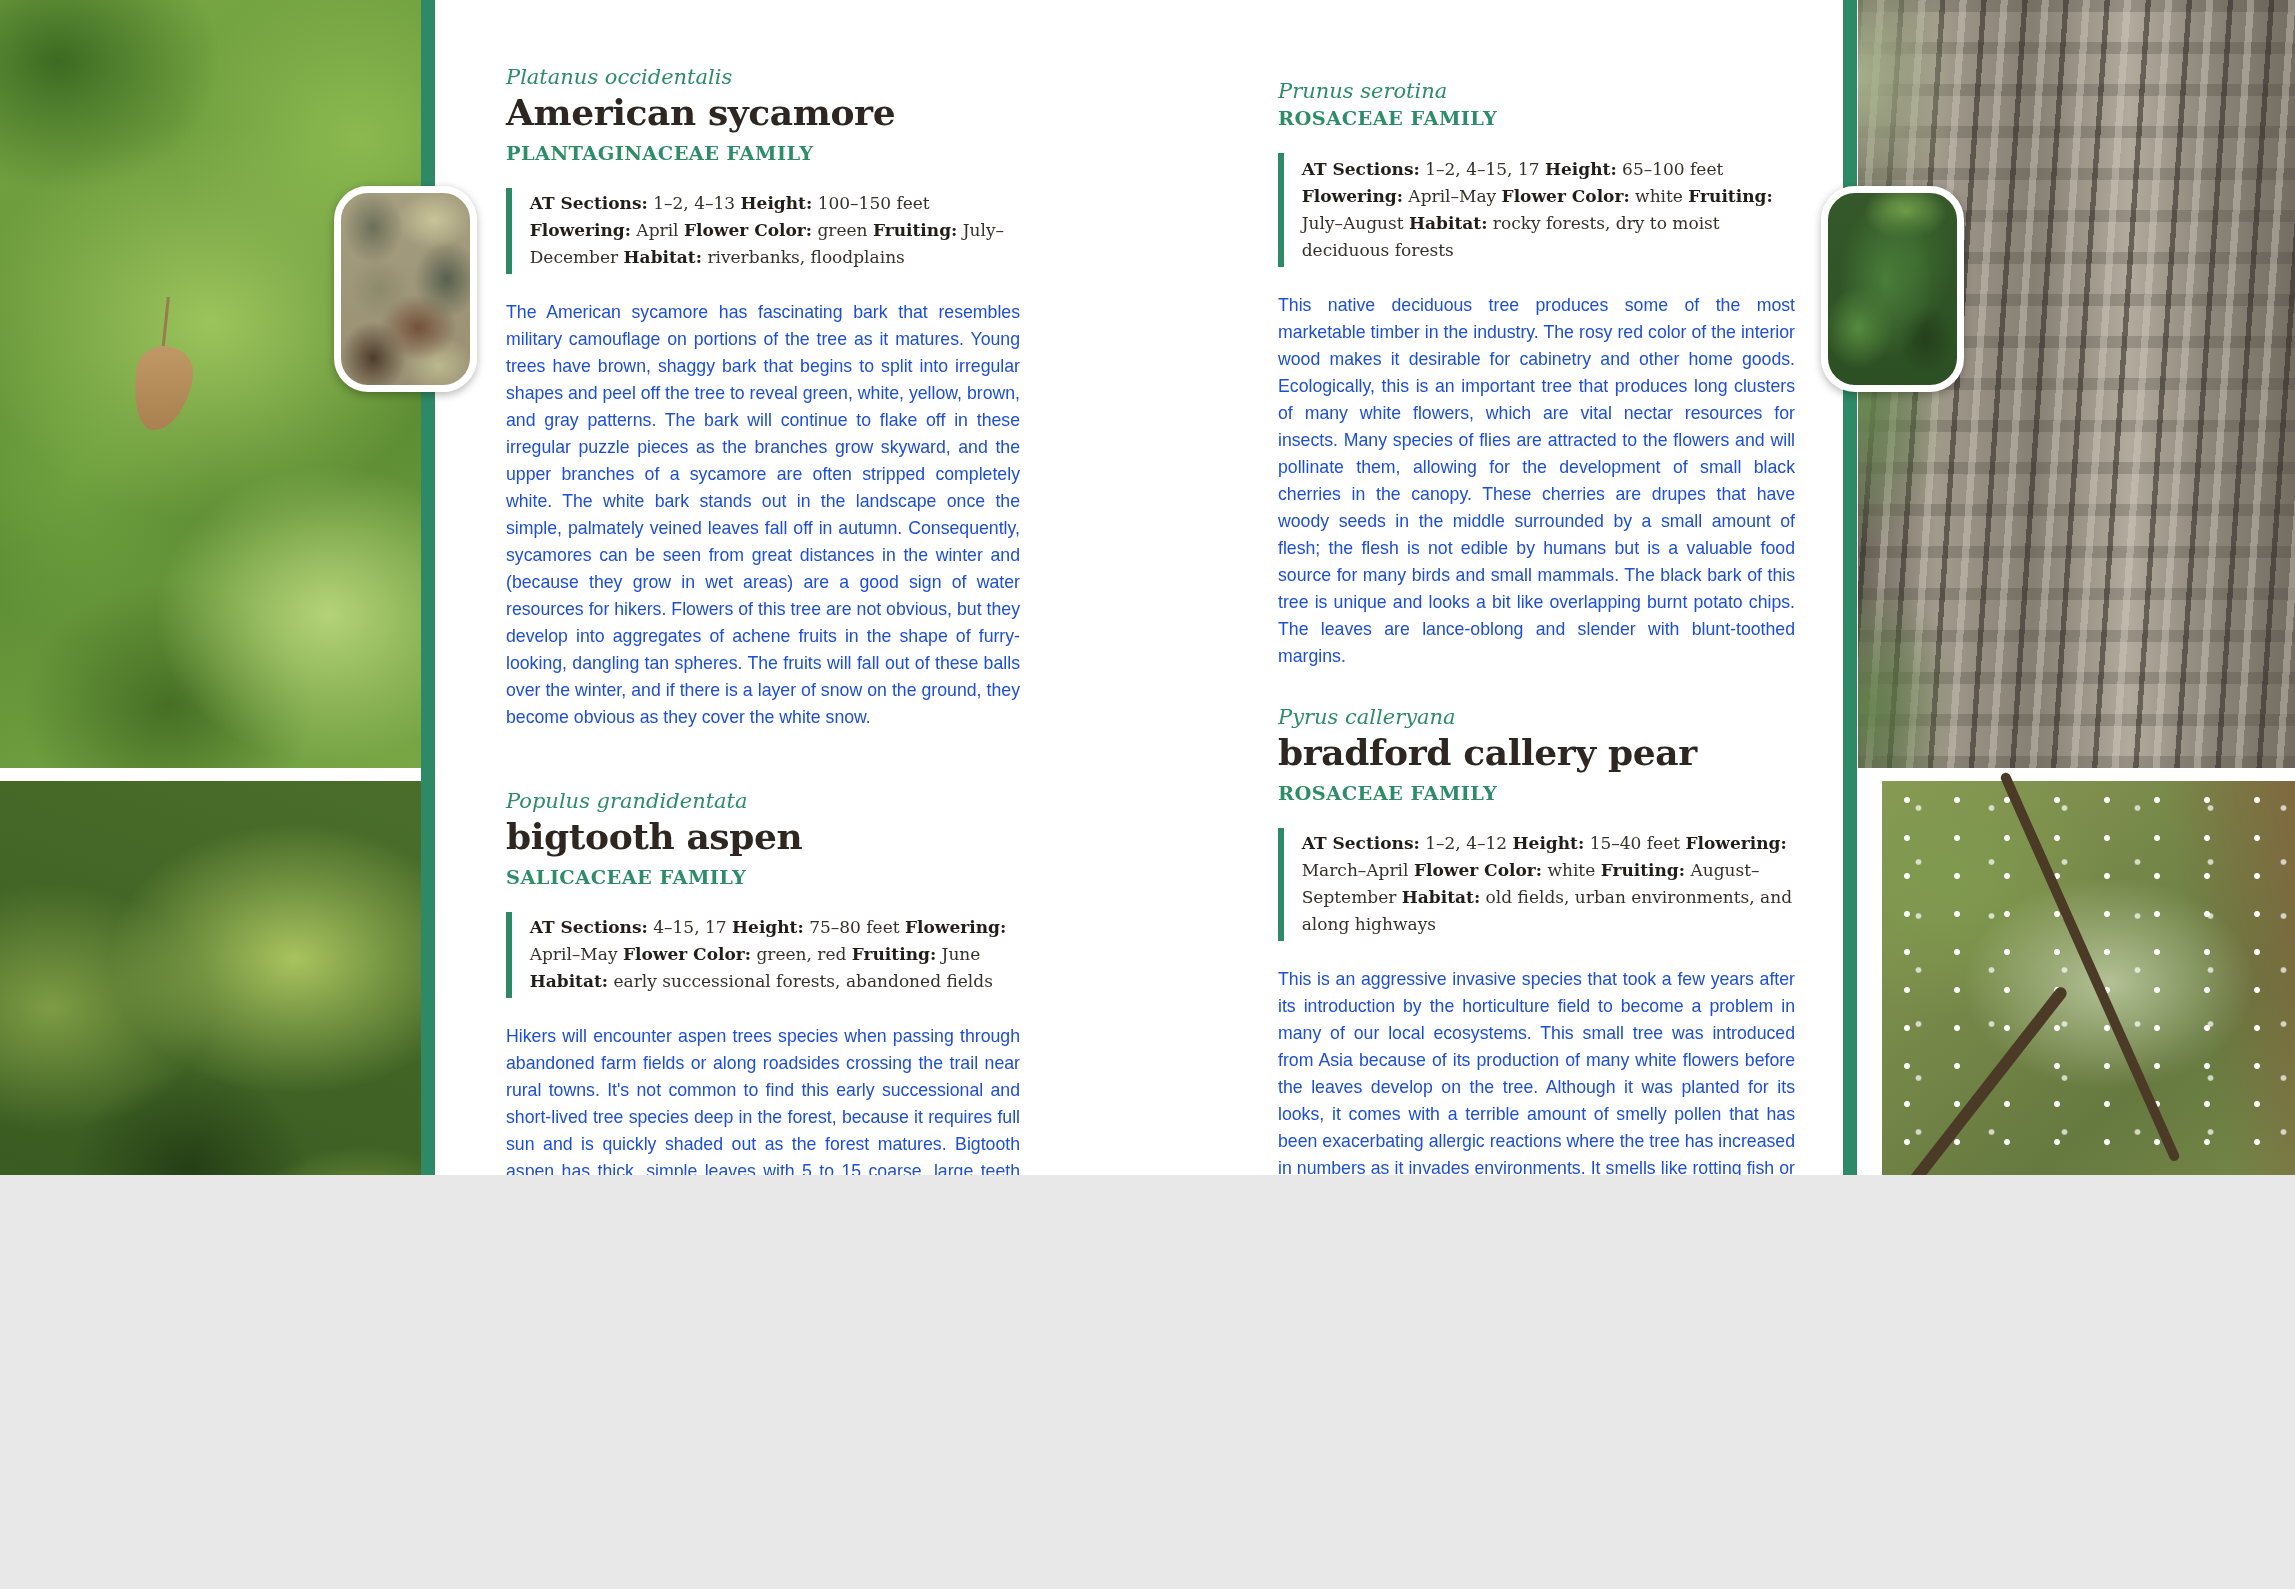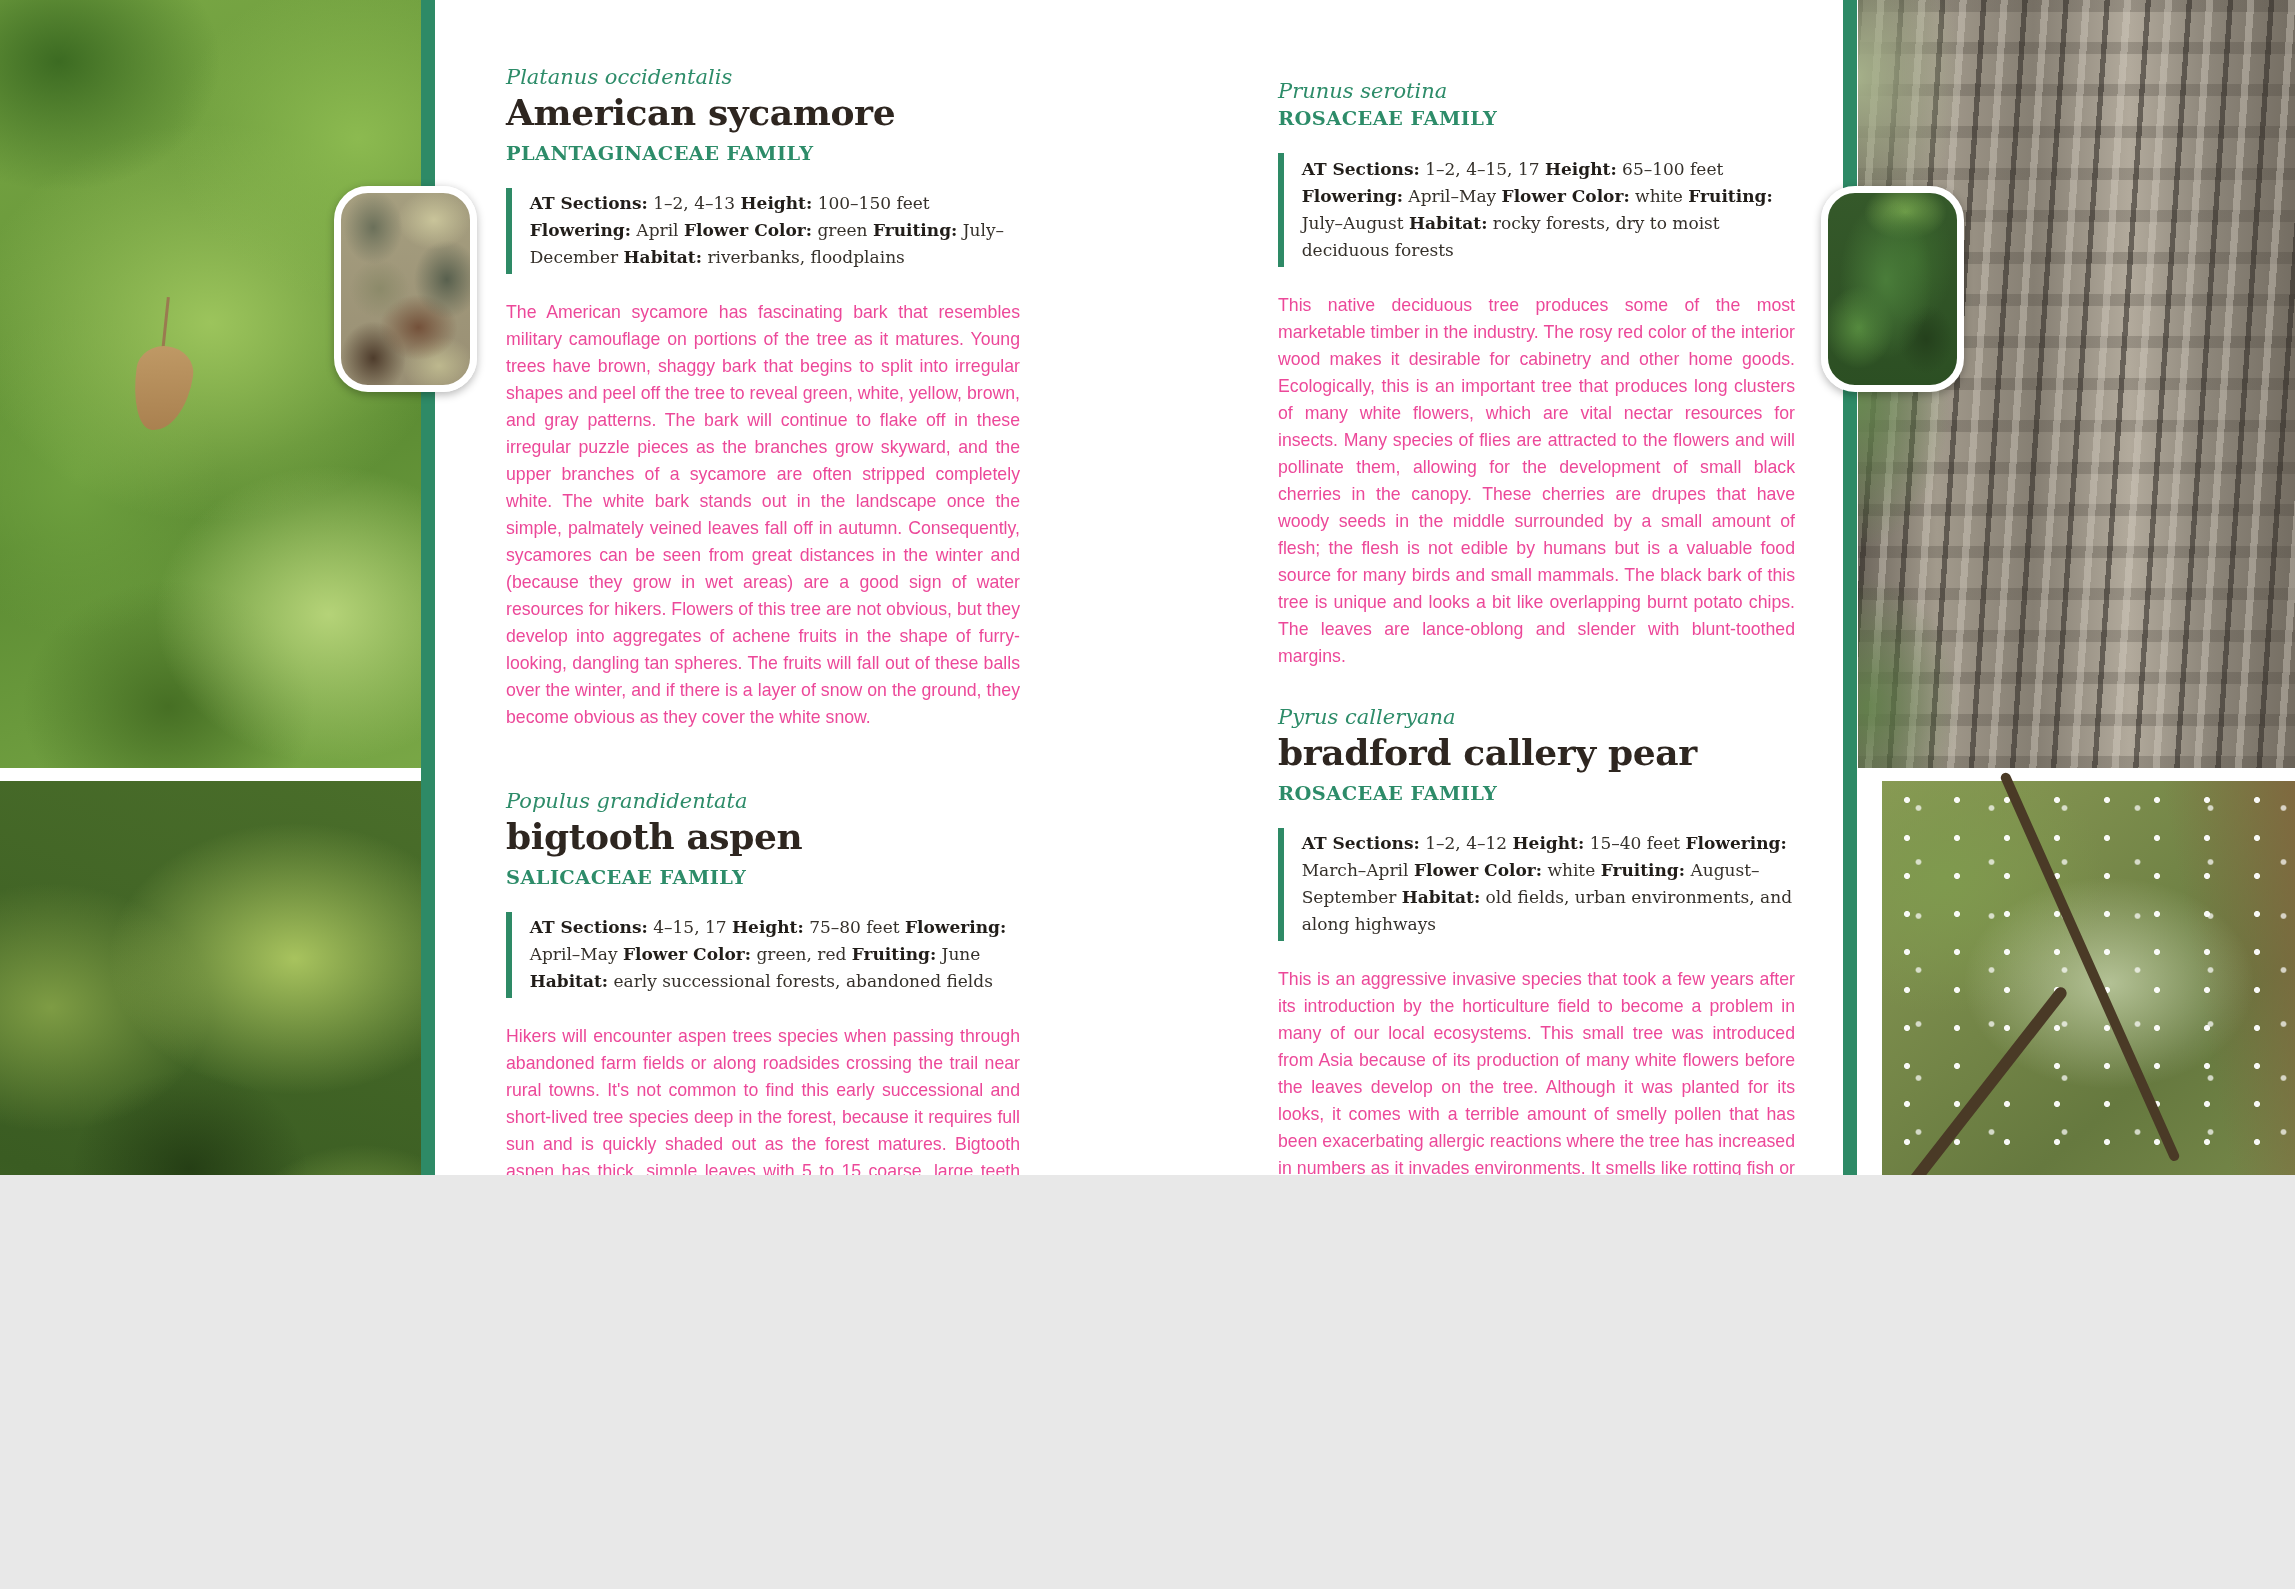--- a/index.html
+++ b/index.html
@@ -90,21 +90,21 @@
   .entry{position:absolute;z-index:4;}
   .latin{font-family:"DejaVu Serif",serif;font-style:italic;font-size:21px;
     color:#2d8c69;margin:0 0 4.4px 0;}
   .common{font-family:"DejaVu Serif",serif;font-weight:700;font-size:36px;
     color:#2e2620;margin:0 0 8.8px 0;letter-spacing:-0.4px;line-height:1.1;}
   .family{font-family:"DejaVu Serif",serif;font-weight:700;font-size:19.4px;
     color:#2d8c69;margin:0 0 23px 0;letter-spacing:0.4px;}
   .stats{border-left:6.2px solid #2e8a66;padding:2.6px 0 2.6px 17.7px;margin:0 0 25px 0;
     font-family:"DejaVu Serif",serif;font-size:17px;line-height:27px;color:#35302a;}
   .stat-label{font-weight:700;color:#211d19;}
-  .desc{margin:0;font-size:17.7px;line-height:27px;color:#ec4899;text-align:justify;}
+  .desc{margin:0;font-size:17.7px;line-height:27px;color:#1d4ed8;text-align:justify;}
   
   .footer{position:absolute;top:1499px;display:flex;align-items:center;gap:34px;
     z-index:4;color:#4c1d95;font-family:"DejaVu Serif",serif;}
   #footer-left{left:495px;}
   #footer-right{left:1437px;margin-left:28px;}
   .pagenum-block{display:flex;flex-direction:column;align-items:center;gap:5.3px;}
   .redline{width:42px;height:4.4px;background:#e04a38;}
   .pagenum{font-size:23px;font-weight:700;letter-spacing:1.8px;}
   .footer-label{font-size:13px;font-weight:700;letter-spacing:6.2px;white-space:nowrap;}
 </style>

